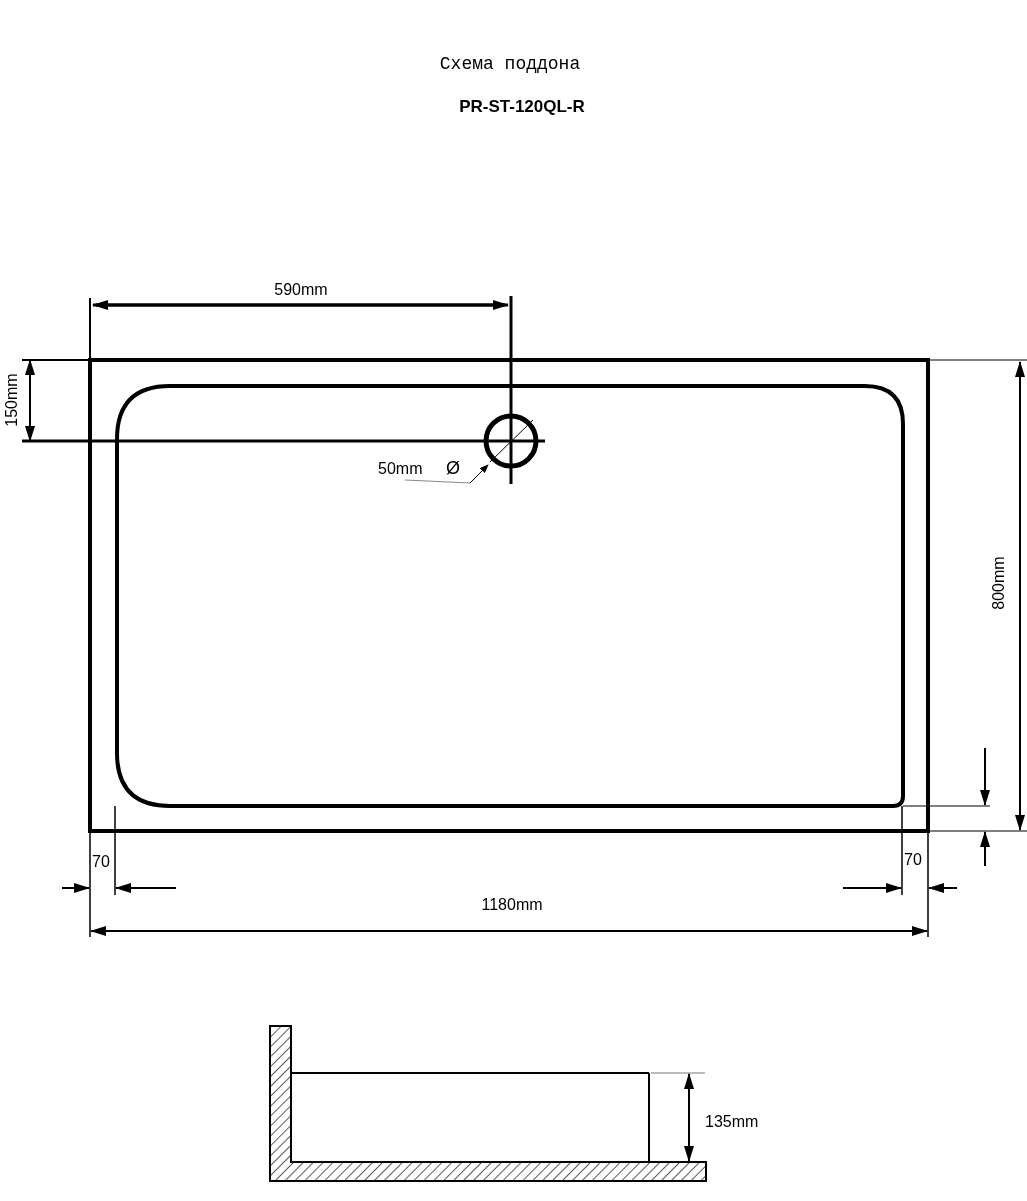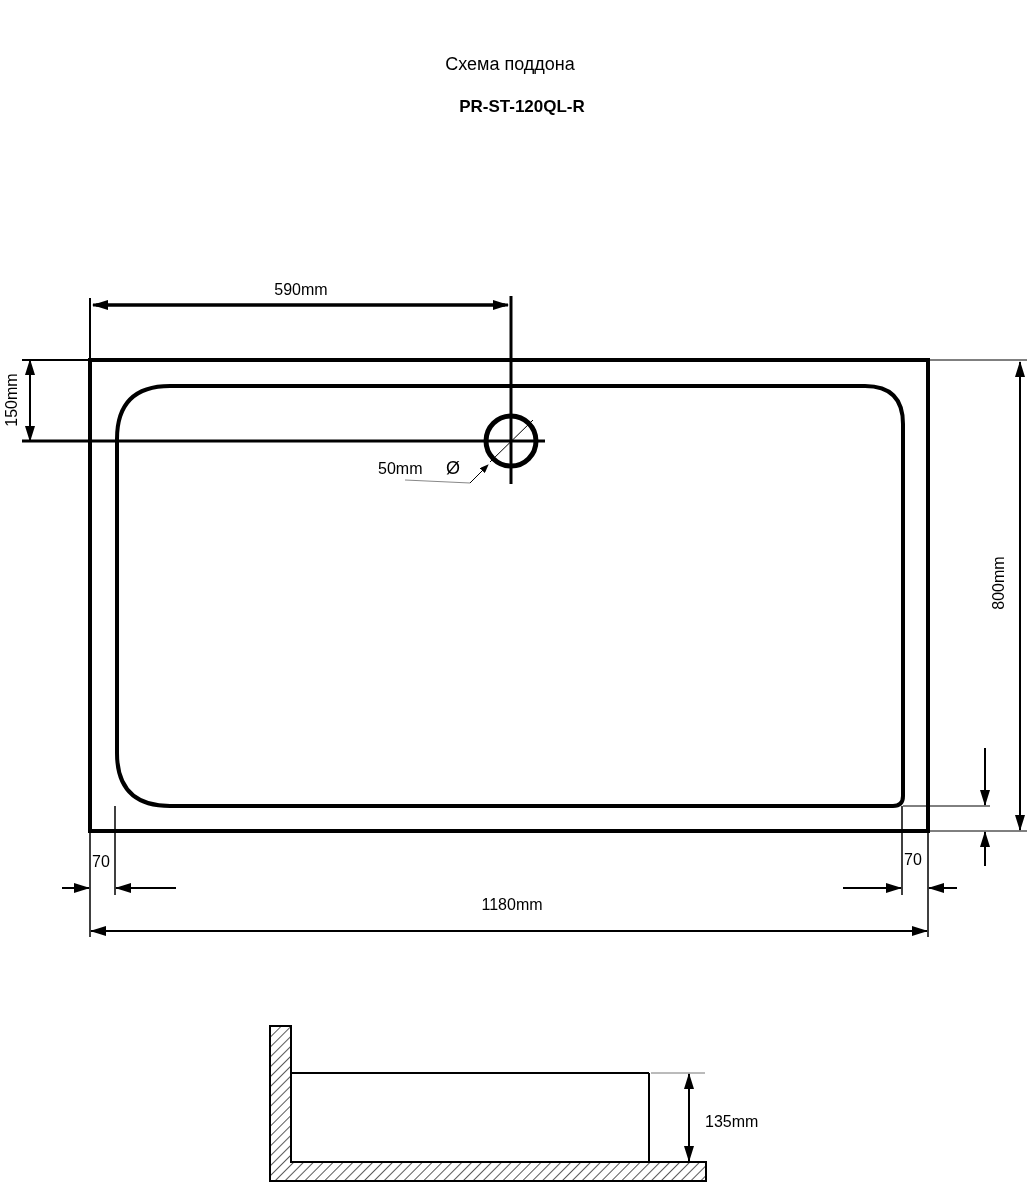--- a/index.html
+++ b/index.html
@@ -5,21 +5,21 @@
     html, body { margin: 0; padding: 0; background: #ffffff; }
     body { width: 1027px; height: 1201px; position: relative; overflow: hidden; font-family: "Liberation Sans", sans-serif; color: #000; }
     .title { position: absolute; left: 0; width: 1020px; text-align: center; font-size: 18px; }
     .subtitle { position: absolute; left: 12px; width: 1020px; text-align: center; font-size: 17px; font-weight: bold; }
     svg { position: absolute; left: 0; top: 0; }
     .dimtext { font-family: "Liberation Sans", sans-serif; font-size: 16px; fill: #000; }
   </style>
 </head>
 <body>
 
-<div class="title" style="top:54px;">Схема поддона</div>
+<div class="title" style="top:54px;font-family:Liberation Mono, monospace;">Схема поддона</div>
 <div class="subtitle" style="top:97px;">PR-ST-120QL-R</div>
 
 <svg width="1027" height="1201" viewBox="0 0 1027 1201">
   <defs>
     <marker id="arr" markerWidth="16" markerHeight="10" refX="15" refY="5" orient="auto" markerUnits="userSpaceOnUse">
       <path d="M0,0 L16,5 L0,10 Z" fill="#000"></path>
     </marker>
     <marker id="arrs" markerWidth="9" markerHeight="7" refX="8" refY="3.5" orient="auto" markerUnits="userSpaceOnUse">
       <path d="M0,0 L9,3.5 L0,7 Z" fill="#000"></path>
     </marker>

